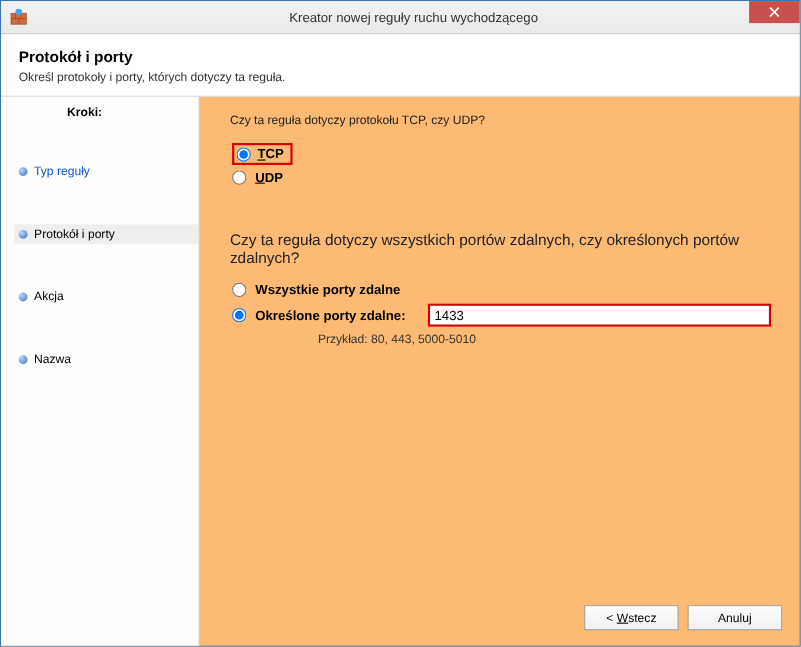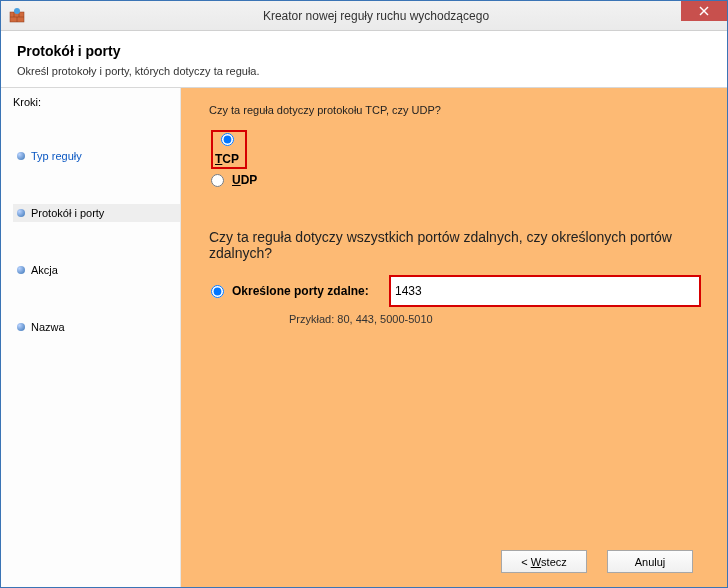--- a/index.html
+++ b/index.html
@@ -69,23 +69,24 @@
     display: flex;
     min-height: 0;
   }
   .steps-col {
     width: 180px;
     padding: 8px 0 8px 12px;
     border-right: 1px solid #e6e6e6;
     background: #fdfdfd;
   }
   .steps-col .steps-heading {
-    font-weight: normal;
+    font-weight: bold;
     font-size: 11px;
     margin-bottom: 6px;
+    margin-left: 48px;
   }
   .step-item {
     display: flex;
     align-items: center;
     gap: 6px;
     padding: 3px 4px;
     font-size: 11px;
     cursor: pointer;
     margin-top: 39px;
   }
@@ -122,21 +123,20 @@
   .radio-row .mn { text-decoration: underline; }
   input[type="radio"] {
     margin: 0;
   }
   .hl-red {
     border: 2px solid #d60000;
     padding: 1px 6px 1px 2px;
     display: inline-flex;
     align-items: center;
     gap: 6px;
-    flex-direction: column;
   }
   .ports-block {
     margin-top: 42px;
   }
   .ports-question {
     font-size: 14px;
     color: #222;
     margin-bottom: 14px;
   }
   .ports-row {
@@ -150,35 +150,35 @@
     align-items: center;
     gap: 8px;
     width: 178px;
   }
   .ports-row label { font-weight: bold; }
   .port-input {
     flex: 1;
     border: 2px solid #d60000;
     padding: 2px 4px;
     font-size: 12px;
-    height: 32px;
+    height: 21px;
     outline: none;
   }
   .example-text {
     font-size: 11px;
     color: #333;
     margin-left: 80px;
     margin-top: 2px;
   }
   .button-row {
     position: absolute;
-    right: 34px;
+    right: 16px;
     bottom: 14px;
     display: flex;
-    gap: 20px;
+    gap: 8px;
   }
   .btn {
     min-width: 86px;
     height: 23px;
     border: 1px solid #a7a7a7;
     background: linear-gradient(#fdfdfd, #f0f0f0);
     font-size: 11px;
     cursor: pointer;
     padding: 0 10px;
   }
@@ -252,20 +252,26 @@
         </span>
       </div>
       <div class="radio-row">
         <input type="radio" name="proto" style="">
         <label><span class="mn">U</span><span>DP</span></label>
       </div>
 
       <div class="ports-block">
         <div class="ports-question">Czy ta reguła dotyczy wszystkich portów zdalnych, czy określonych portów zdalnych?</div>
 
+        <div class="ports-row">
+          <div class="left">
+            <input type="radio" name="ports" style="">
+            <label><span class="mn">W</span><span>szystkie porty zdalne</span></label>
+          </div>
+        </div>
 
         <div class="ports-row">
           <div class="left">
             <input type="radio" name="ports" checked="" style="">
             <label><span class="mn">O</span><span>kreślone porty zdalne:</span></label>
           </div>
           <input type="text" class="port-input" value="1433" style="">
         </div>
 
         <div class="example-text">Przykład: 80, 443, 5000-5010</div>

